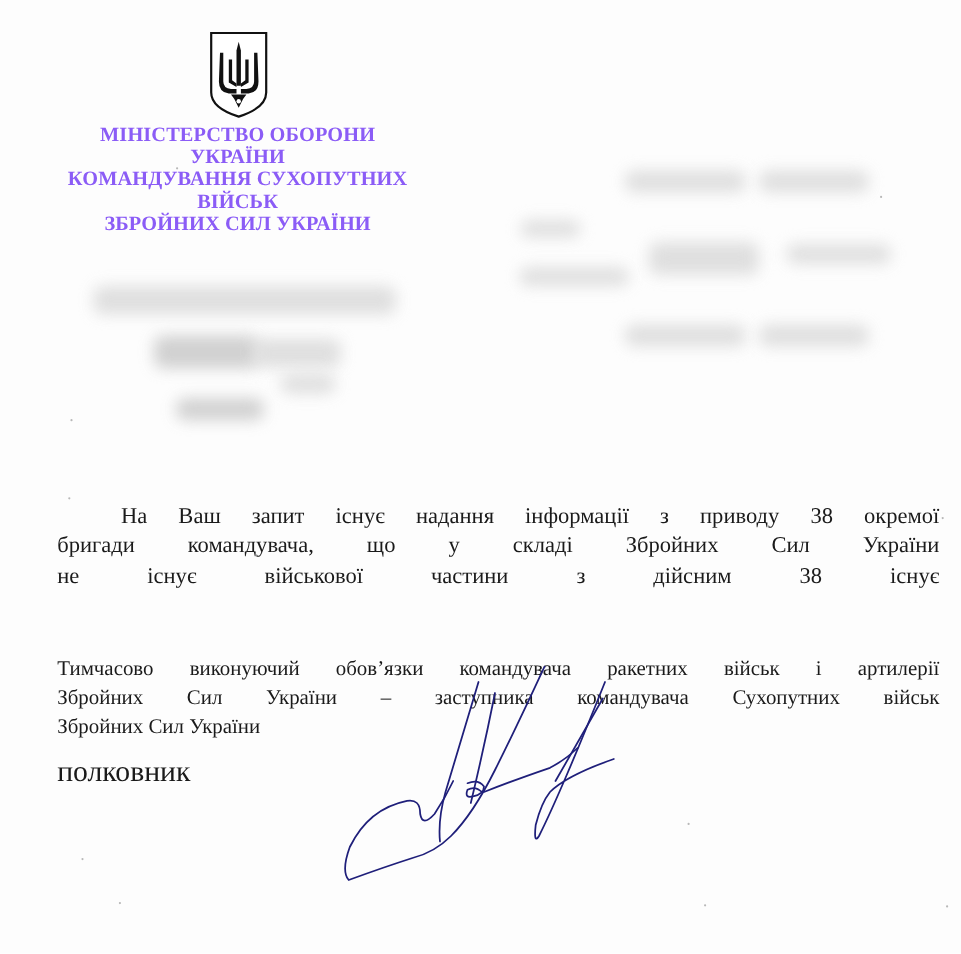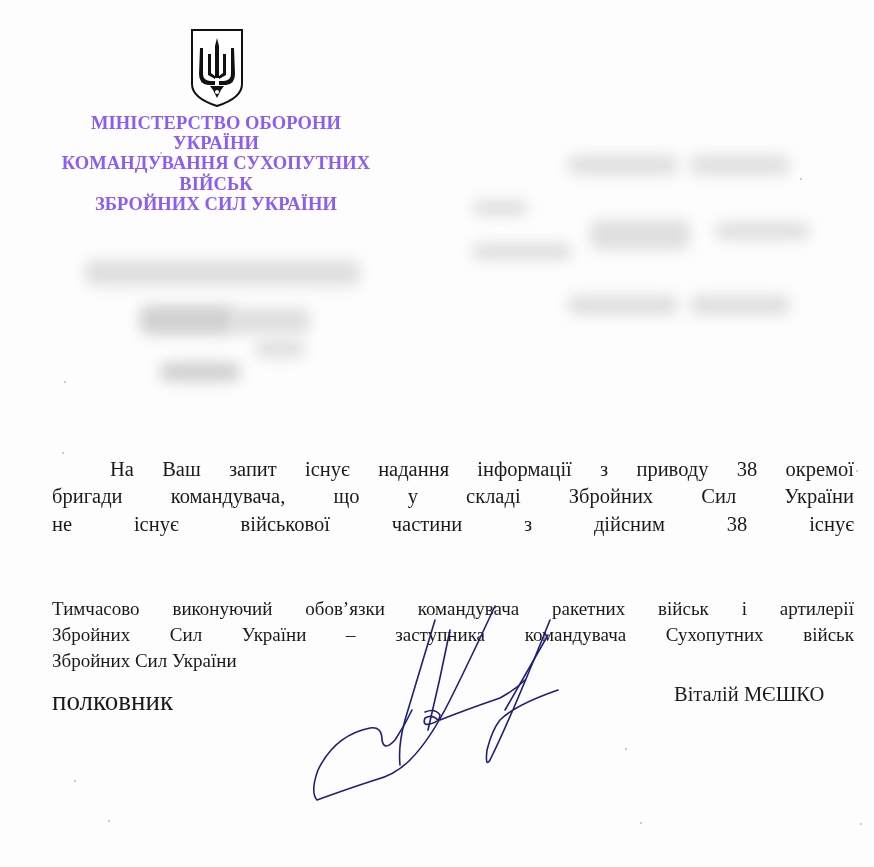--- a/index.html
+++ b/index.html
@@ -193,21 +193,20 @@
     <span>України</span>
     <span>–</span>
     <span>заступника</span>
     <span>командувача</span>
     <span>Сухопутних</span>
     <span>військ</span>
   </div>
   <div class="abs sig-line" style="top:648px;">Збройних Сил України</div>
 
   <div class="abs rank">полковник</div>
-  <div class="abs signer-name">Віталій МЄШКО</div>
 
   <svg class="abs signature" viewBox="0 0 260 230" fill="none" stroke="#1f1f7a" stroke-width="1.6" stroke-linecap="round" stroke-linejoin="round">
 
     <path d="M195 26 Q170 80 150 120 Q130 160 110 180 Q95 195 75 200 Q50 208 17 220 Q10 212 18 190 Q35 155 70 148 Q82 146 82 160 Q84 172 95 160 Q105 145 112 130"></path>
 
     <path d="M135 40 Q120 90 105 140 Q98 165 100 185"></path>
 
     <path d="M150 50 Q140 100 128 150"></path>
 
     <path d="M125 132 Q135 128 140 135 Q140 142 130 144 Q122 146 125 138 Q132 134 138 140"></path>

